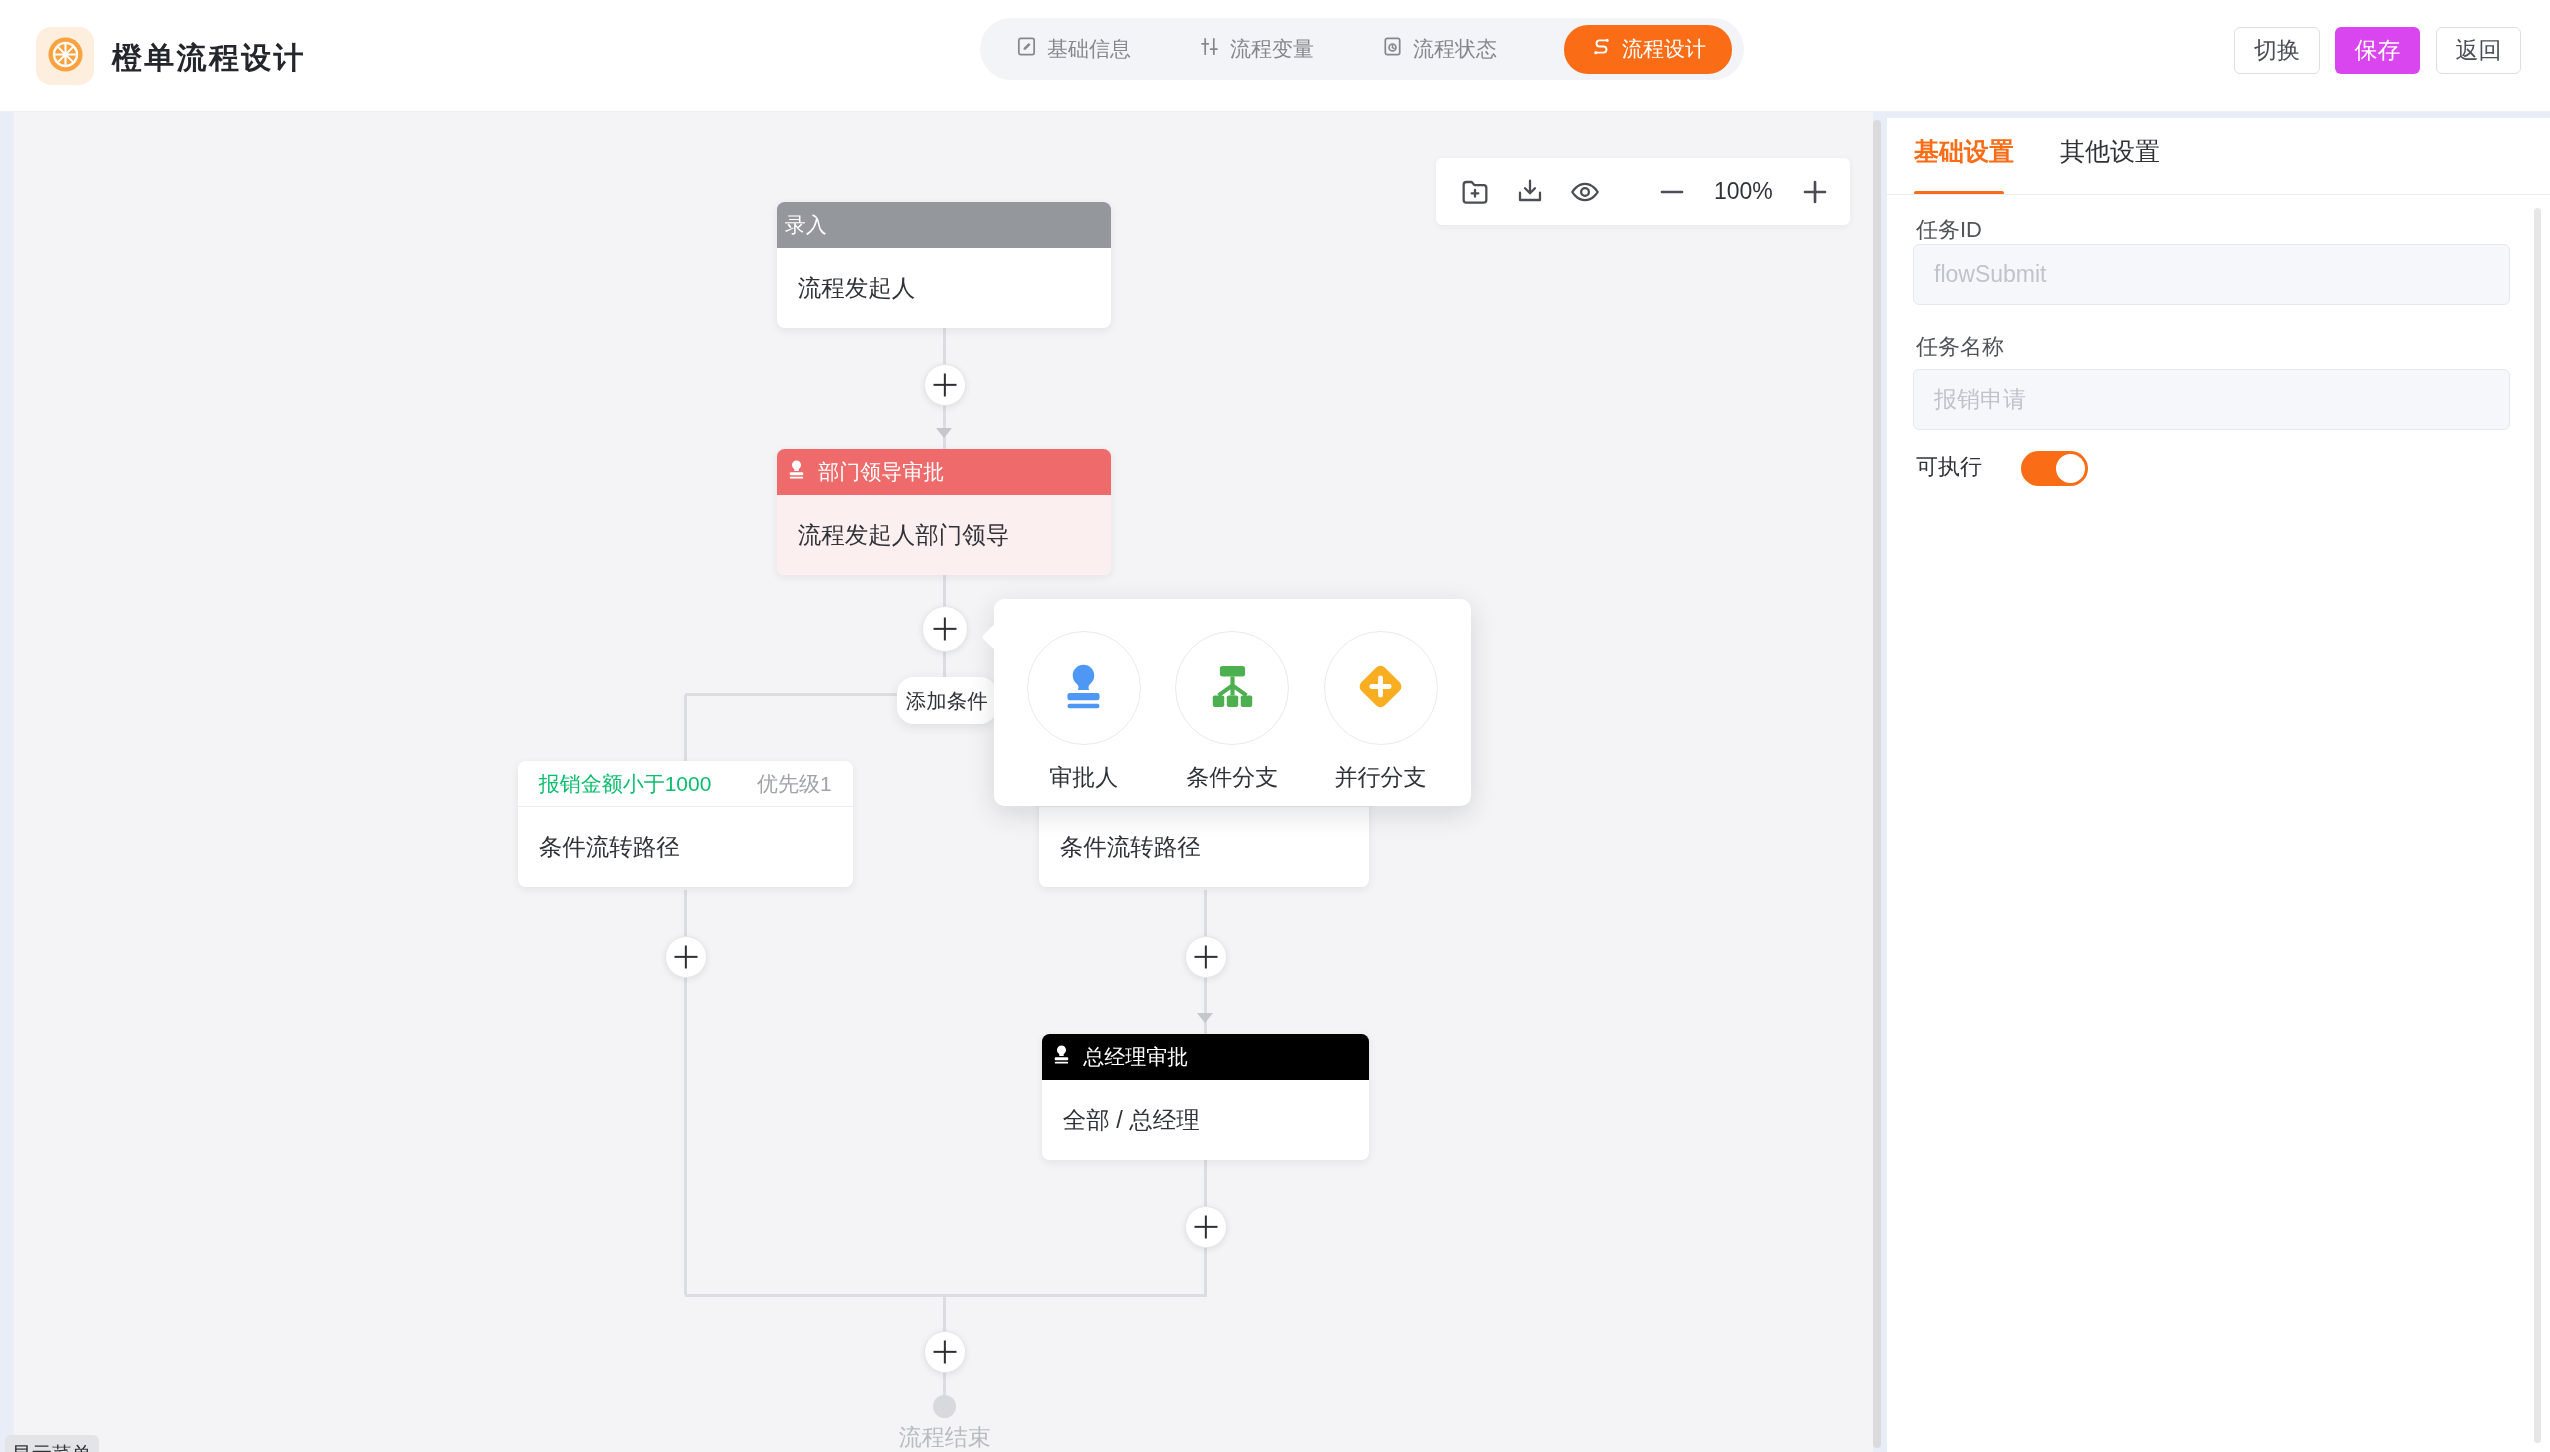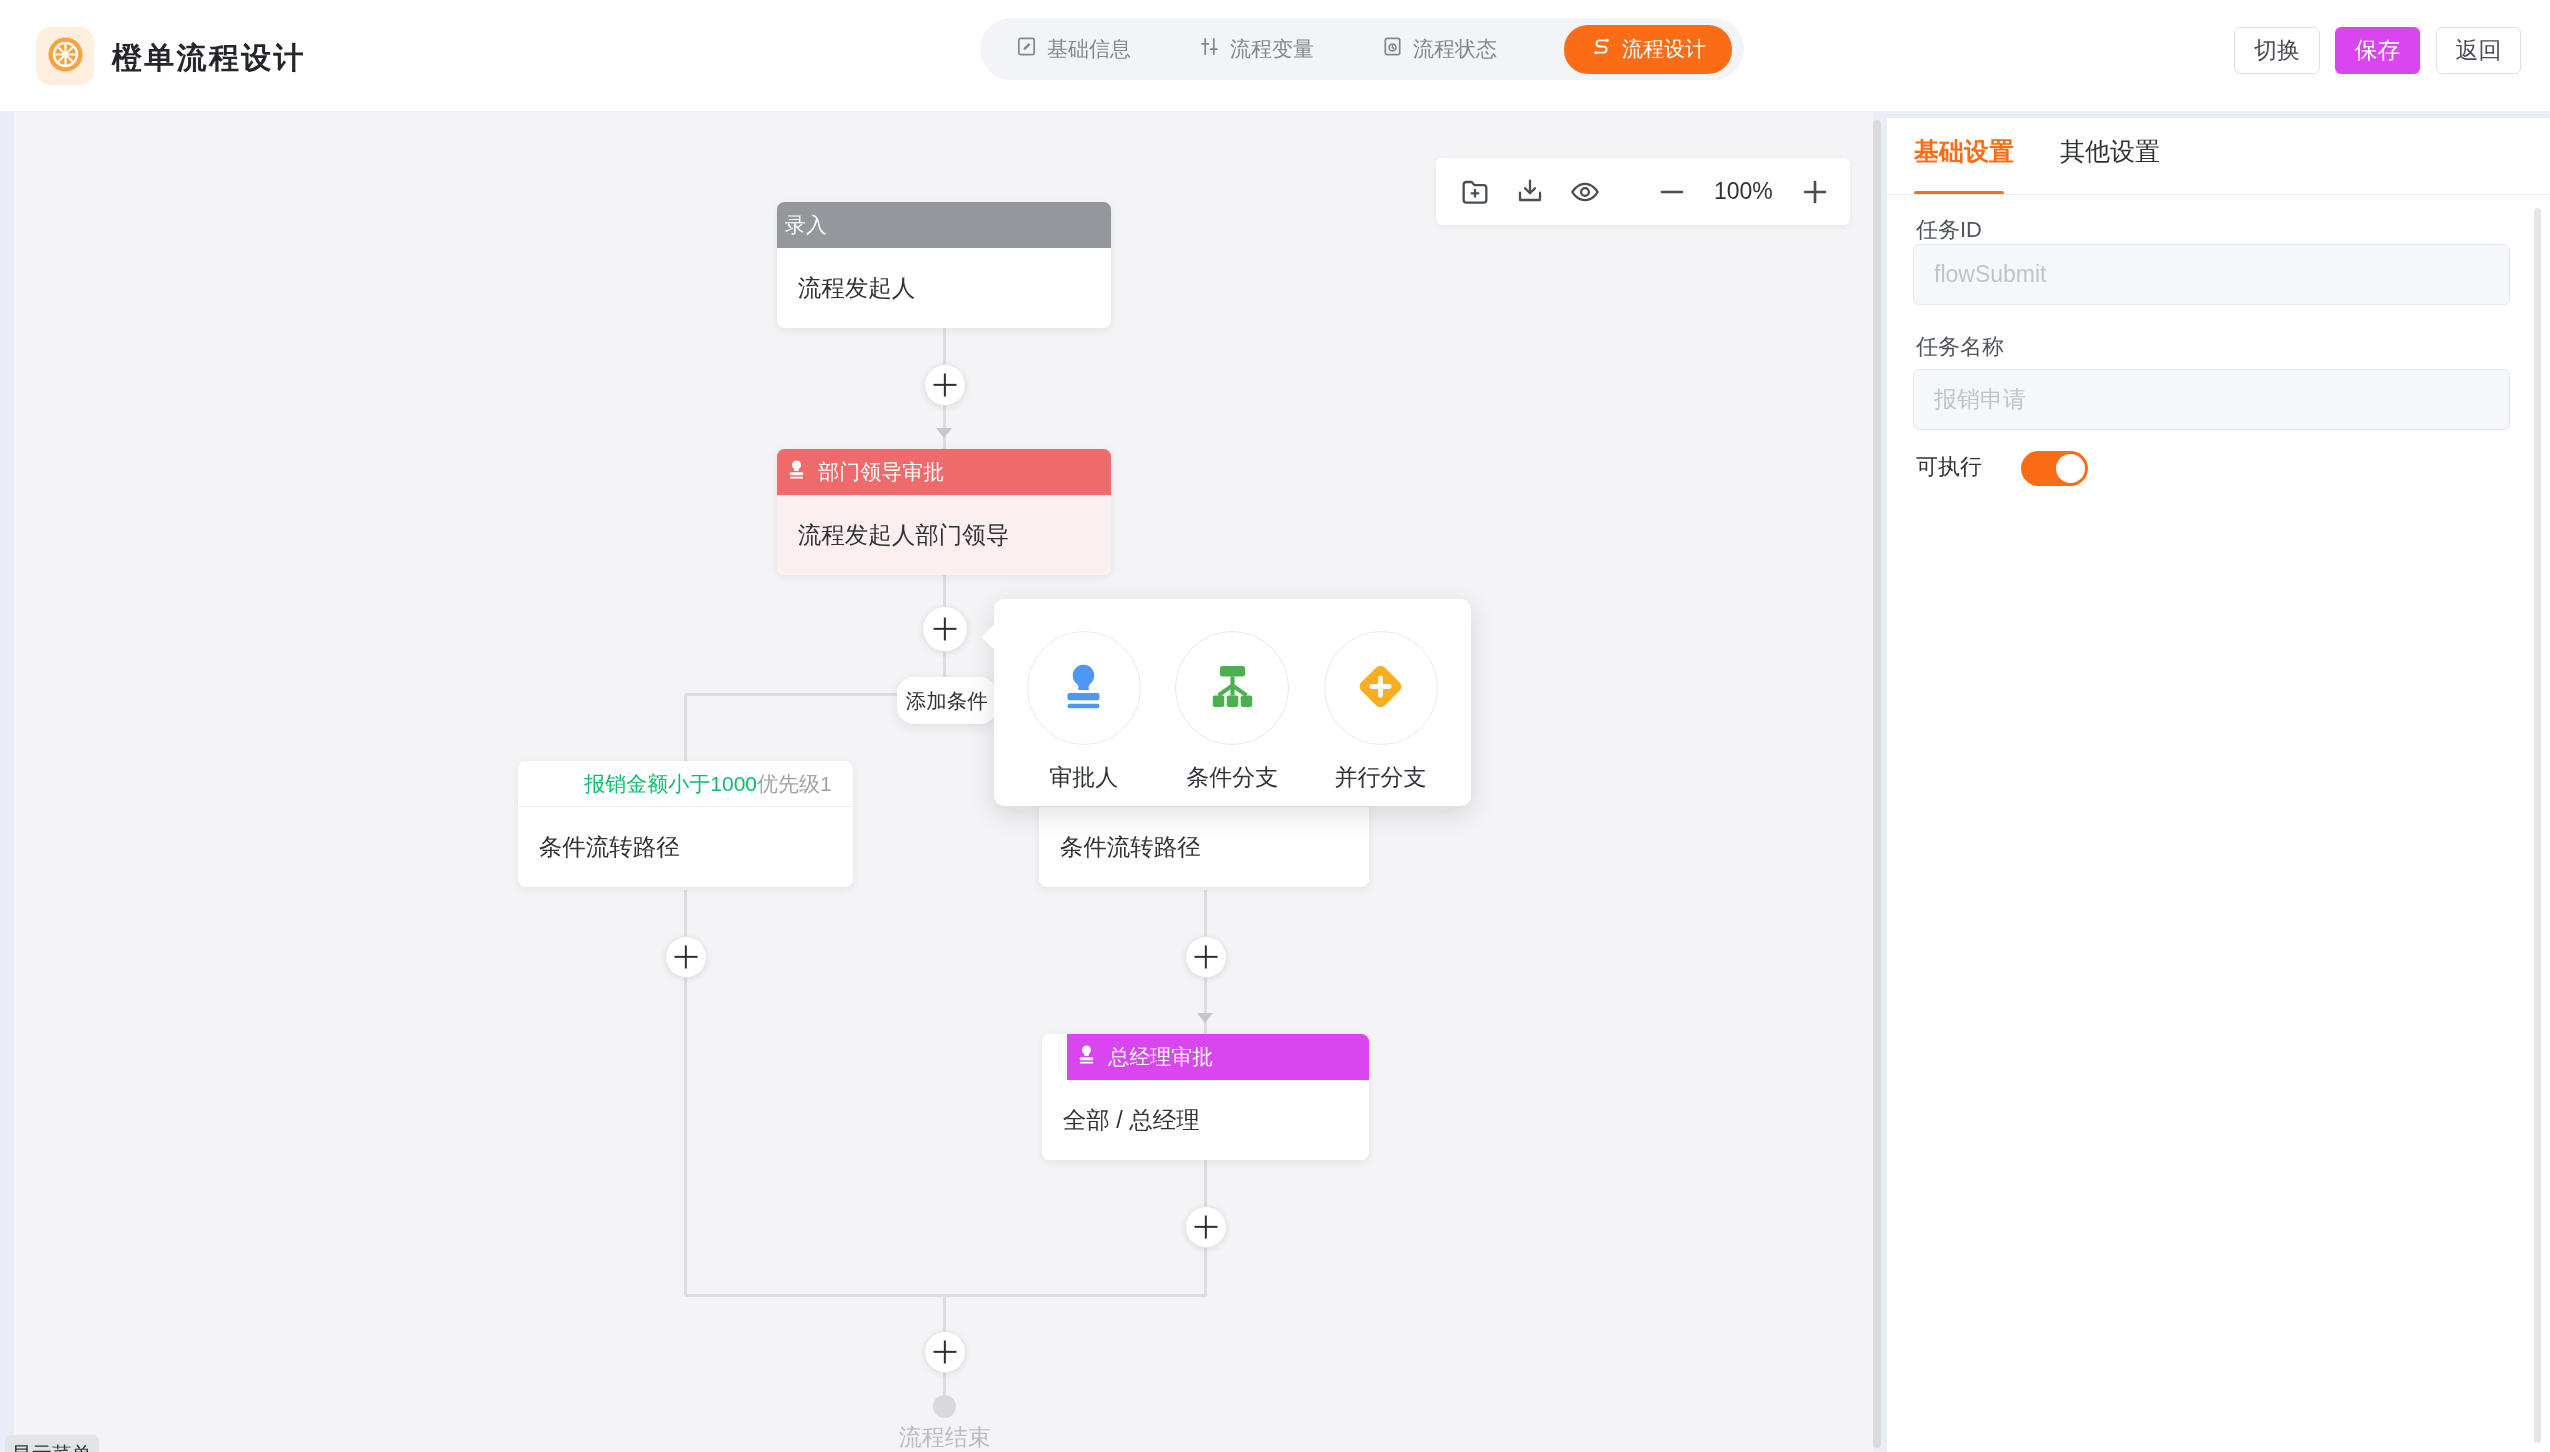--- a/index.html
+++ b/index.html
@@ -56,21 +56,21 @@
     position:absolute; width:334px; border-radius:7.6px; background:#fff;
     box-shadow:0 2.3px 9px rgba(30,35,48,.07); z-index:5; overflow:hidden; cursor:pointer;
   }
   .node-head {
     height:46px; display:flex; align-items:center; gap:10.6px; padding:0 8px;
     color:#fff; font-size:21px; white-space:nowrap;
   }
   .node-head svg { width:23px; height:23px; flex:0 0 auto; }
   .node-body { height:80px; display:flex; align-items:center; padding:0 21px; font-size:23.5px; color:#303339; white-space:nowrap; }
   .cond-head {
-    height:46px; display:flex; align-items:center; justify-content:flex-end;
+    height:46px; display:flex; align-items:center; justify-content:space-between;
     padding:0 21px; border-bottom:0.8px solid #EDEEF1; font-size:21px; white-space:nowrap;
   }
   .plus-btn {
     position:absolute; width:42px; height:42px; border-radius:50%; background:#fff;
     border:0.8px solid #E4E6EA; box-shadow:0 1.5px 6px rgba(30,35,48,.10); z-index:10; cursor:pointer;
   }
   .plus-btn::before, .plus-btn::after { content:""; position:absolute; background:#2B2E33; left:50%; top:50%; }
   .plus-btn::before { width:23px; height:2.3px; transform:translate(-50%,-50%); }
   .plus-btn::after  { width:2.3px; height:23px; transform:translate(-50%,-50%); }
   .tooltip-pill {
@@ -257,21 +257,21 @@
   </div>
 
   <div class="flow-node" style="left:1025px;top:649px;width:330px;">
     <div class="cond-head"></div>
     <div class="node-body">
       <span>条件流转路径</span>
     </div>
   </div>
 
   <div class="flow-node" style="left:1028px;top:922px;width:327px;">
-    <div class="node-head" style="background:#d946ef;margin-left:25px;">
+    <div class="node-head" style="background:#000000;">
       <span>
         <svg viewBox="0 0 24 24" fill="#fff">
           <path d="M12 2.5c-2.6 0-4.7 2.1-4.7 4.7 0 1.5.7 2.8 1.8 3.7.5.4.8 1 .7 1.6l-.2 1h4.8l-.2-1c-.1-.6.2-1.2.7-1.6 1.1-.9 1.8-2.2 1.8-3.7 0-2.6-2.1-4.7-4.7-4.7z"></path>
           <rect x="5" y="14.8" width="14" height="3.2" rx="1"></rect>
           <rect x="5" y="19.5" width="14" height="2" rx="1"></rect>
         </svg>
       </span>
       <span>总经理审批</span>
     </div>
     <div class="node-body">

